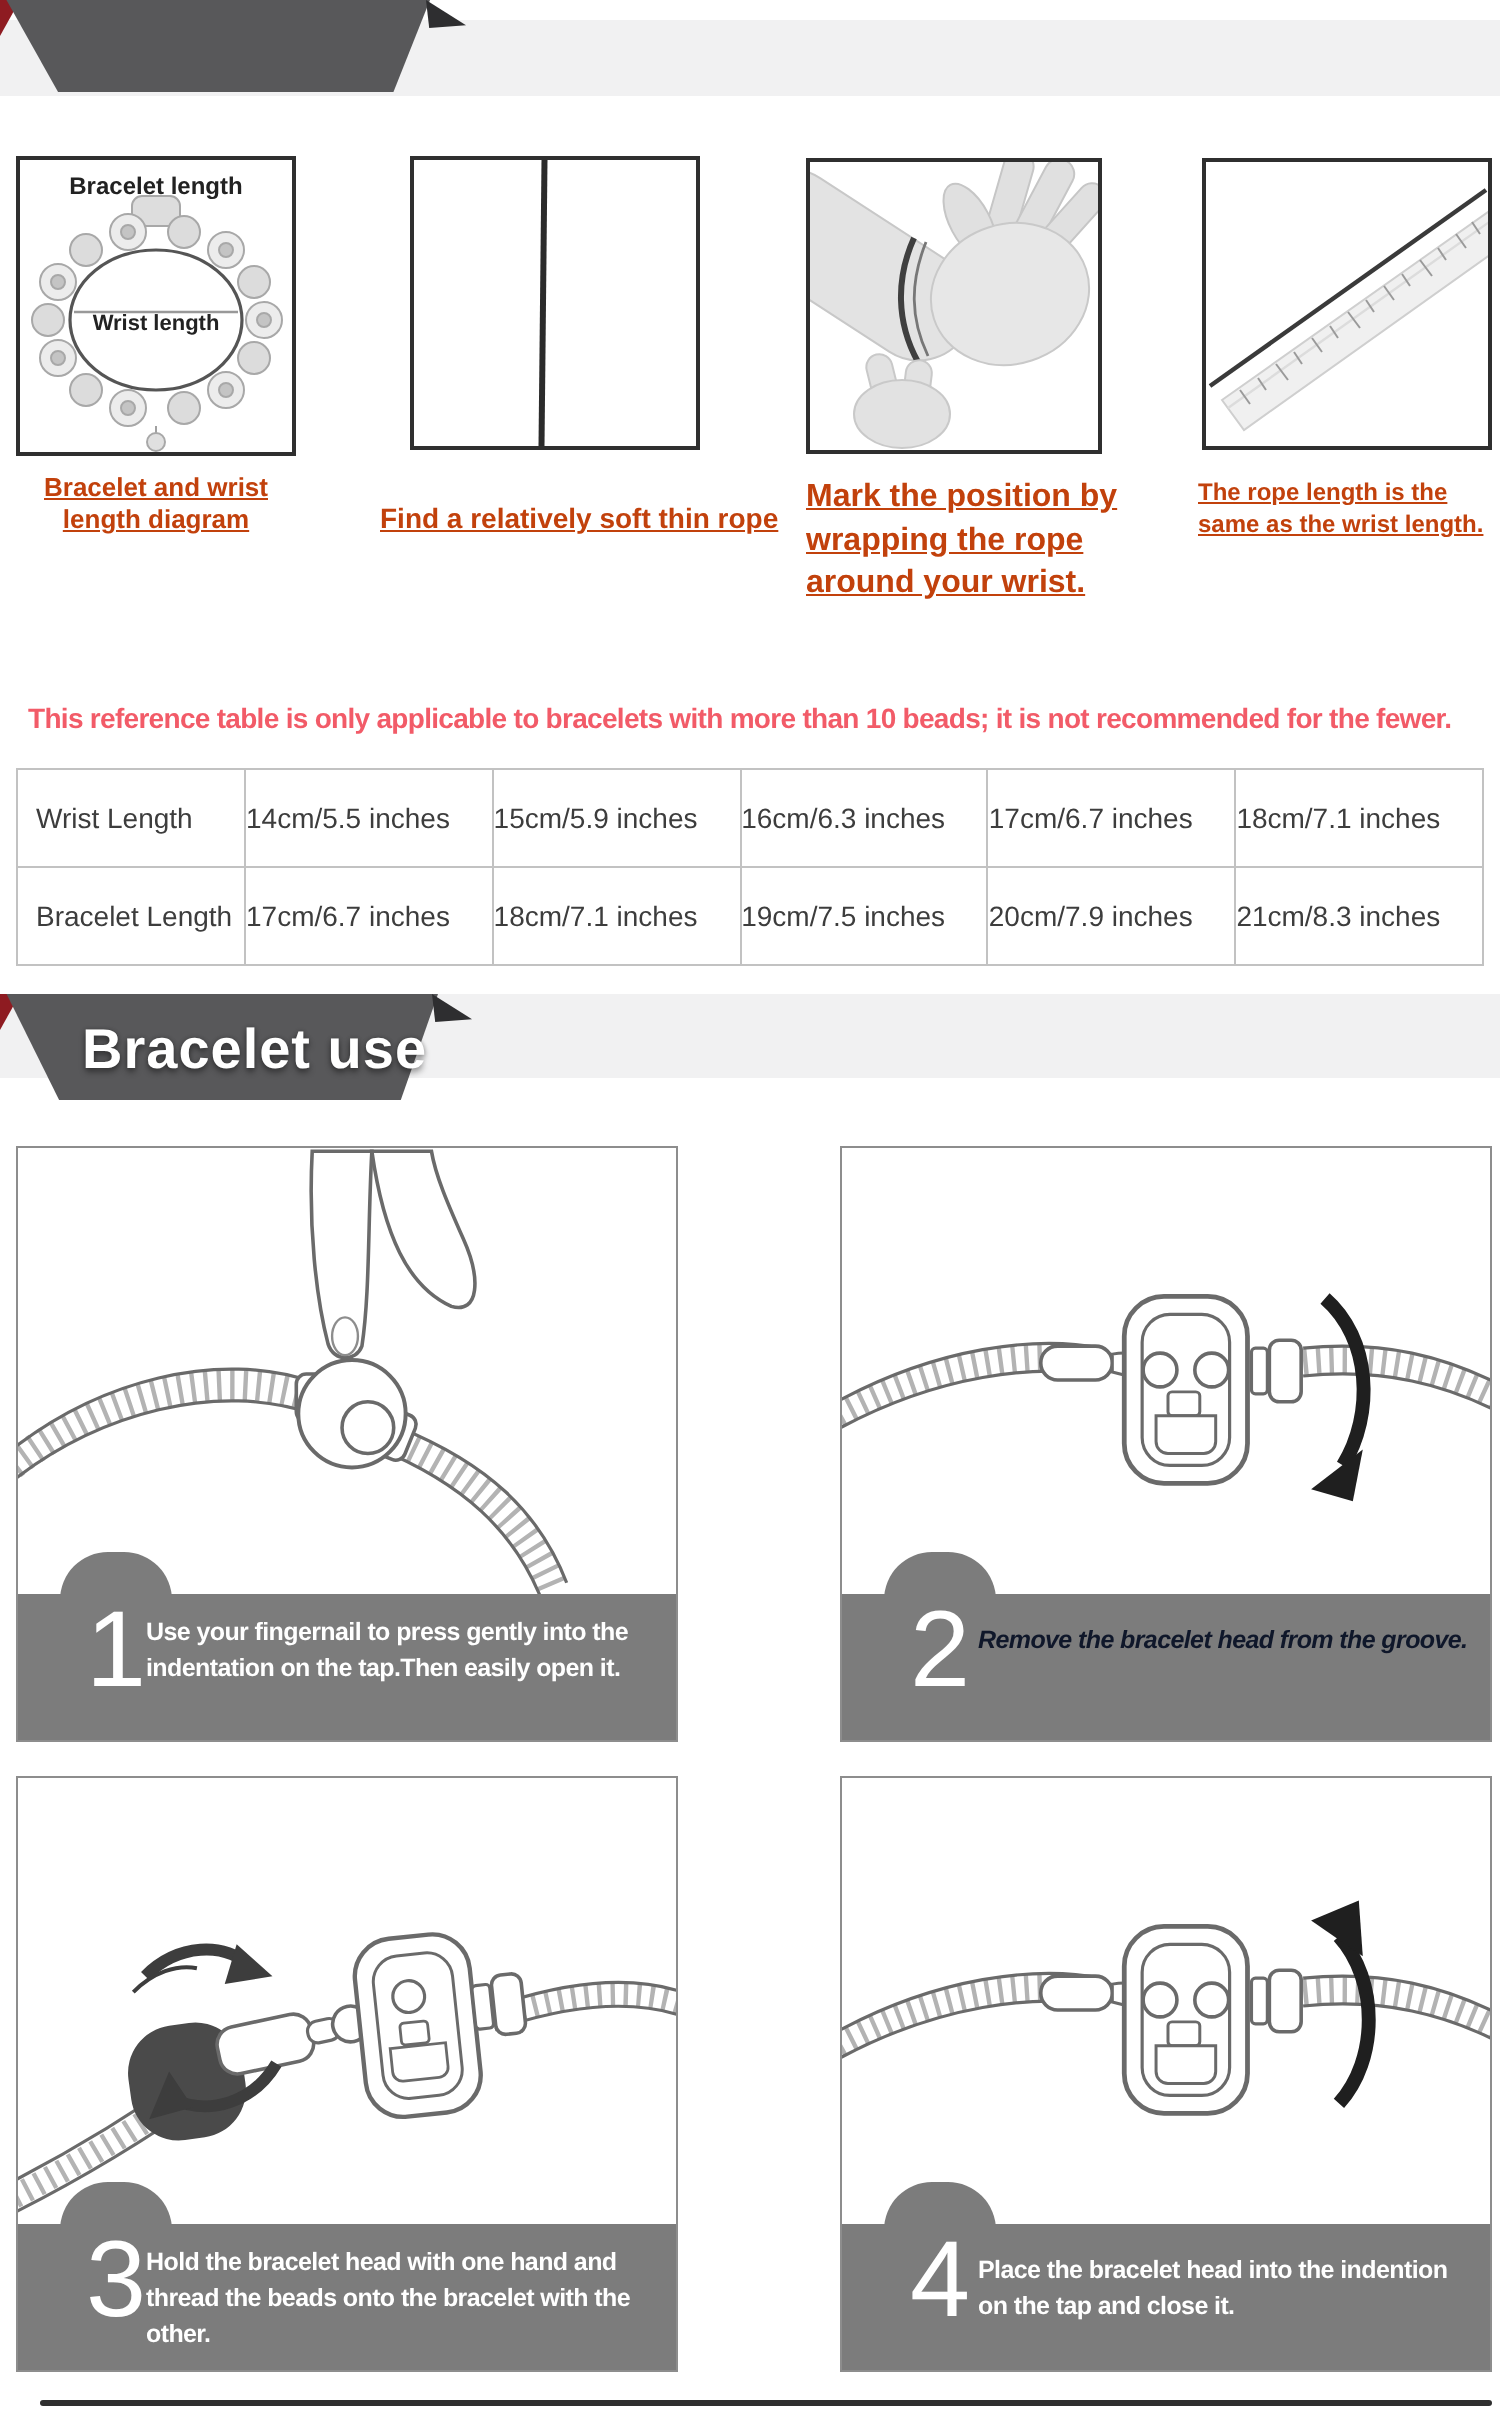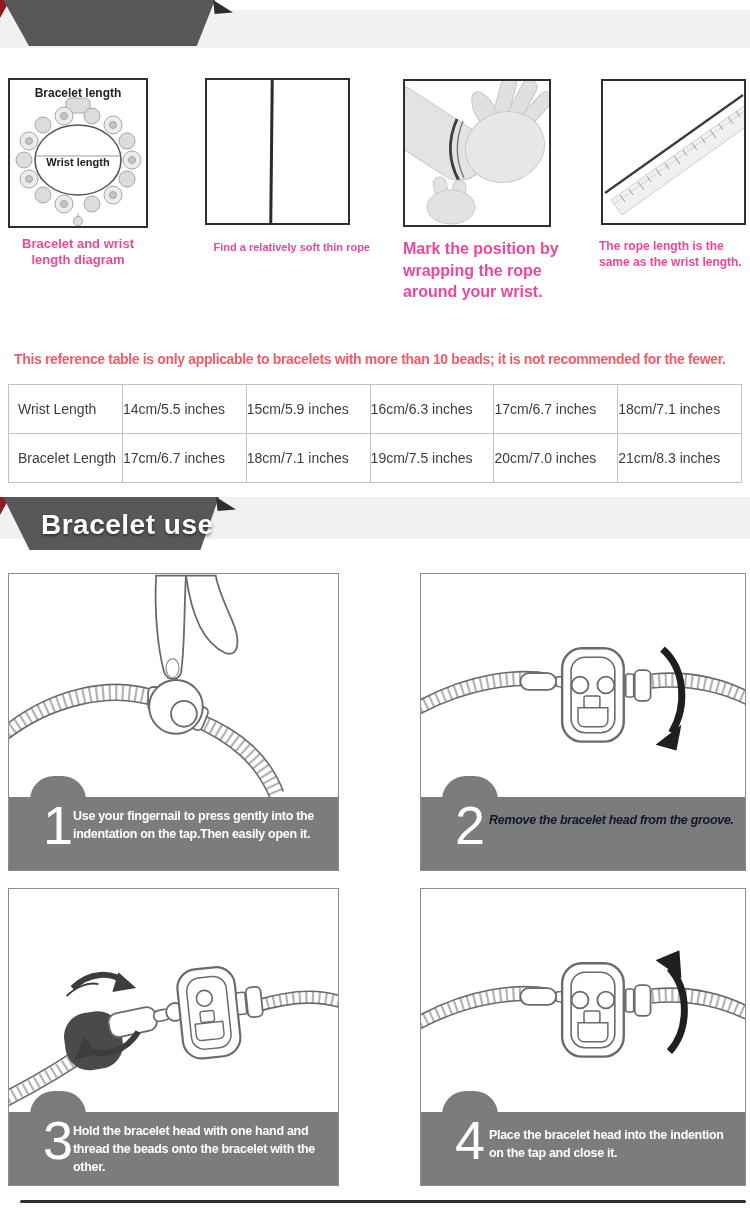--- a/index.html
+++ b/index.html
@@ -20,23 +20,23 @@
   .fold { position:absolute; width:20px; height:14px; background:#2e2e30;
           clip-path:polygon(0 0,100% 90%,8% 100%); }
   .fold1 { left:213px; top:0; } .fold2 { left:216px; top:497px; }
   .ribbon-label { position:absolute; color:#fff; font-weight:bold; letter-spacing:.5px;
                   text-shadow:0 2px 3px rgba(0,0,0,.4), 0 0 2px rgba(0,0,0,.25); }
   .rl1 { left:37px; top:9px; font-size:27px; }
   .rl2 { left:41px; top:509px; font-size:28px;text-align:center; }
 
   
   .stepbox { position:absolute; background:#fff; border:2px solid #2f2f2f; }
-  .cap { position:absolute; font-weight:bold; color:#ec4899; }
+  .cap { position:absolute; font-weight:bold; color:#c2410c;text-decoration:underline; }
   .cap1 { left:6px;  top:236px; width:144px; font-size:13px; line-height:1.25; text-align:center; }
-  .cap2 { left:190px; top:241px; width:180px; font-size:11px; text-align:right; white-space:nowrap; }
+  .cap2 { left:190px; top:251px; width:180px; font-size:14px; text-align:center; white-space:nowrap; }
   .cap3 { left:403px; top:238px; width:162px; font-size:16px; line-height:1.35; }
   .cap4 { left:599px; top:238px; width:156px; font-size:12px; line-height:1.35; }
 
   .diagram-label { position:absolute; font-weight:bold; color:#222; text-align:center; width:100%; }
 
   .notice { position:absolute; left:14px; top:292px; width:724px; font-size:16px; font-weight:bold;
             color:#111; line-height:1.4; letter-spacing:-0.4px; }
   .warning { position:absolute; left:14px; top:351px; width:730px; font-size:14px; font-weight:bold;
              color:#f25b68; letter-spacing:-0.35px; white-space:nowrap; }
 
@@ -180,21 +180,21 @@
       <td>15cm/5.9 inches</td>
       <td>16cm/6.3 inches</td>
       <td>17cm/6.7 inches</td>
       <td>18cm/7.1 inches</td>
     </tr>
     <tr>
       <td class="rowhead">Bracelet Length</td>
       <td>17cm/6.7 inches</td>
       <td>18cm/7.1 inches</td>
       <td>19cm/7.5 inches</td>
-      <td>20cm/7.0 inches</td>
+      <td>20cm/7.9 inches</td>
       <td>21cm/8.3 inches</td>
     </tr>
   </tbody>
     </table>
 
   <div class="band band2"></div>
   <div class="accent acc2"></div>
   <div class="ribbon ribbon2"></div>
   <div class="fold fold2"></div>
   <div class="ribbon-label rl2">Bracelet use</div>

